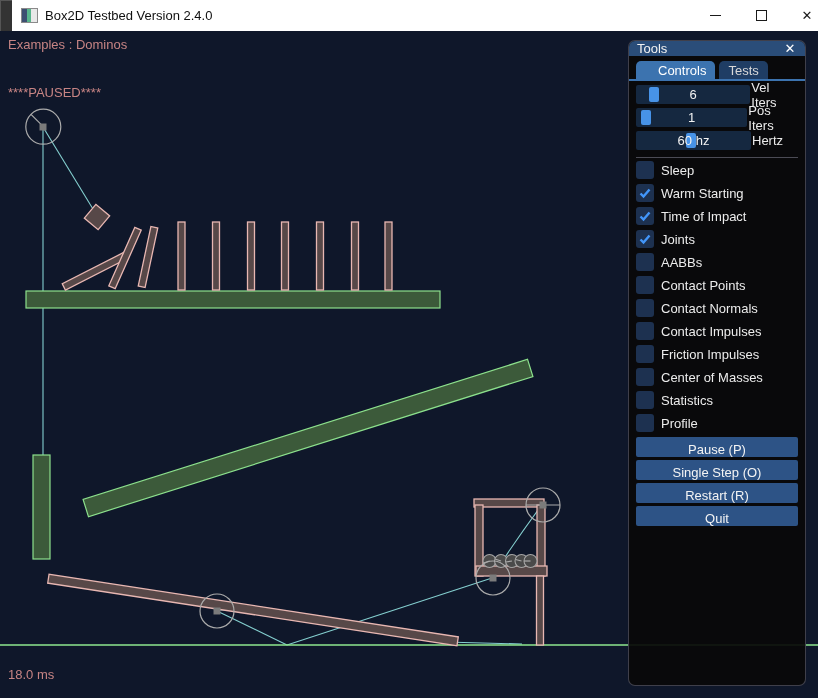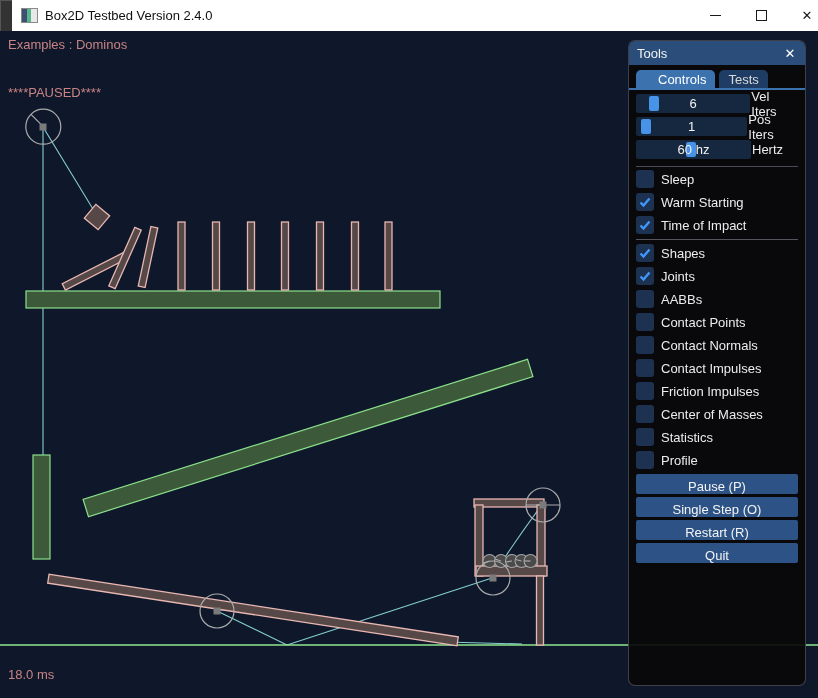--- a/index.html
+++ b/index.html
@@ -29,21 +29,21 @@
   svg .gnd{stroke:#8fe88f;stroke-width:1.5;}
   svg .dy{stroke:#e8b7b2;fill:#574848;stroke-width:1.3;}
   svg .sl{stroke:#ababab;fill:none;stroke-width:1.2;}
   svg .ball{stroke:#a5a5a5;fill:#4a4a4a;stroke-width:1.1;}
   svg .jt{stroke:#84cfcf;fill:none;stroke-width:1.1;}
   svg .an{fill:#7b7b7b;stroke:none;}
   
   .panel{position:absolute;left:628px;top:40px;width:178px;height:646px;
     background:rgba(9,9,9,0.93);border:1px solid rgba(110,110,128,0.55);
     border-radius:7px;box-sizing:border-box;color:#ececec;font-size:13px;}
-  .ptitle{height:24px;background:#2a4d79;border-radius:6px 6px 0 0;display:flex;align-items:center;
+  .ptitle{height:15px;background:#2a4d79;border-radius:6px 6px 0 0;display:flex;align-items:center;
     padding:0 6px 0 8px;color:#f2f2f2;justify-content:space-between;}
   .pclose{margin-left:auto;width:18px;text-align:center;font-size:13px;color:#fff;cursor:default;}
   .tabbar{display:flex;gap:4px;margin:5px 0 0 7px;height:18px;}
   .tab{padding:1px 9px 0 9px;border-radius:5px 5px 0 0;background:#1f3d64;color:#d8d8d8;
     display:flex;align-items:center;}
   .tab.active{background:#3c73af;color:#ffffff;padding-left:22px;}
   .tabline{height:2px;background:#3c73af;}
   .sliders{margin:4px 7px 0 7px;}
   .srow{display:flex;align-items:center;height:19px;margin-bottom:4px;}
   .track{position:relative;width:115px;height:19px;background:#152840;border-radius:2px;overflow:hidden;}
@@ -231,34 +231,26 @@
           <span class="cblabel">Warm Starting</span>
         </div>
         <div class="cbrow checked">
           <span class="cbox">
             <svg width="12" height="12" viewBox="0 0 12 12">
               <polyline points="1.5,6.5 4.5,9.5 10.5,2.5" stroke="#4296fa" stroke-width="2.4" fill="none"></polyline>
             </svg>
           </span>
           <span class="cblabel">Time of Impact</span>
         </div>
-        <div class="cbrow checked separator_before">
+        <div class="cbrow checked">
           <span class="cbox">
             <svg width="12" height="12" viewBox="0 0 12 12">
               <polyline points="1.5,6.5 4.5,9.5 10.5,2.5" stroke="#4296fa" stroke-width="2.4" fill="none"></polyline>
             </svg>
           </span>
-          <span class="cblabel">Shapes</span>
-        </div>
-        <div class="cbrow checked">
-          <span class="cbox">
-            <svg width="12" height="12" viewBox="0 0 12 12">
-              <polyline points="1.5,6.5 4.5,9.5 10.5,2.5" stroke="#4296fa" stroke-width="2.4" fill="none"></polyline>
-            </svg>
-          </span>
           <span class="cblabel">Joints</span>
         </div>
         <div class="cbrow">
           <span class="cbox">
             
           </span>
           <span class="cblabel">AABBs</span>
         </div>
         <div class="cbrow">
           <span class="cbox">

